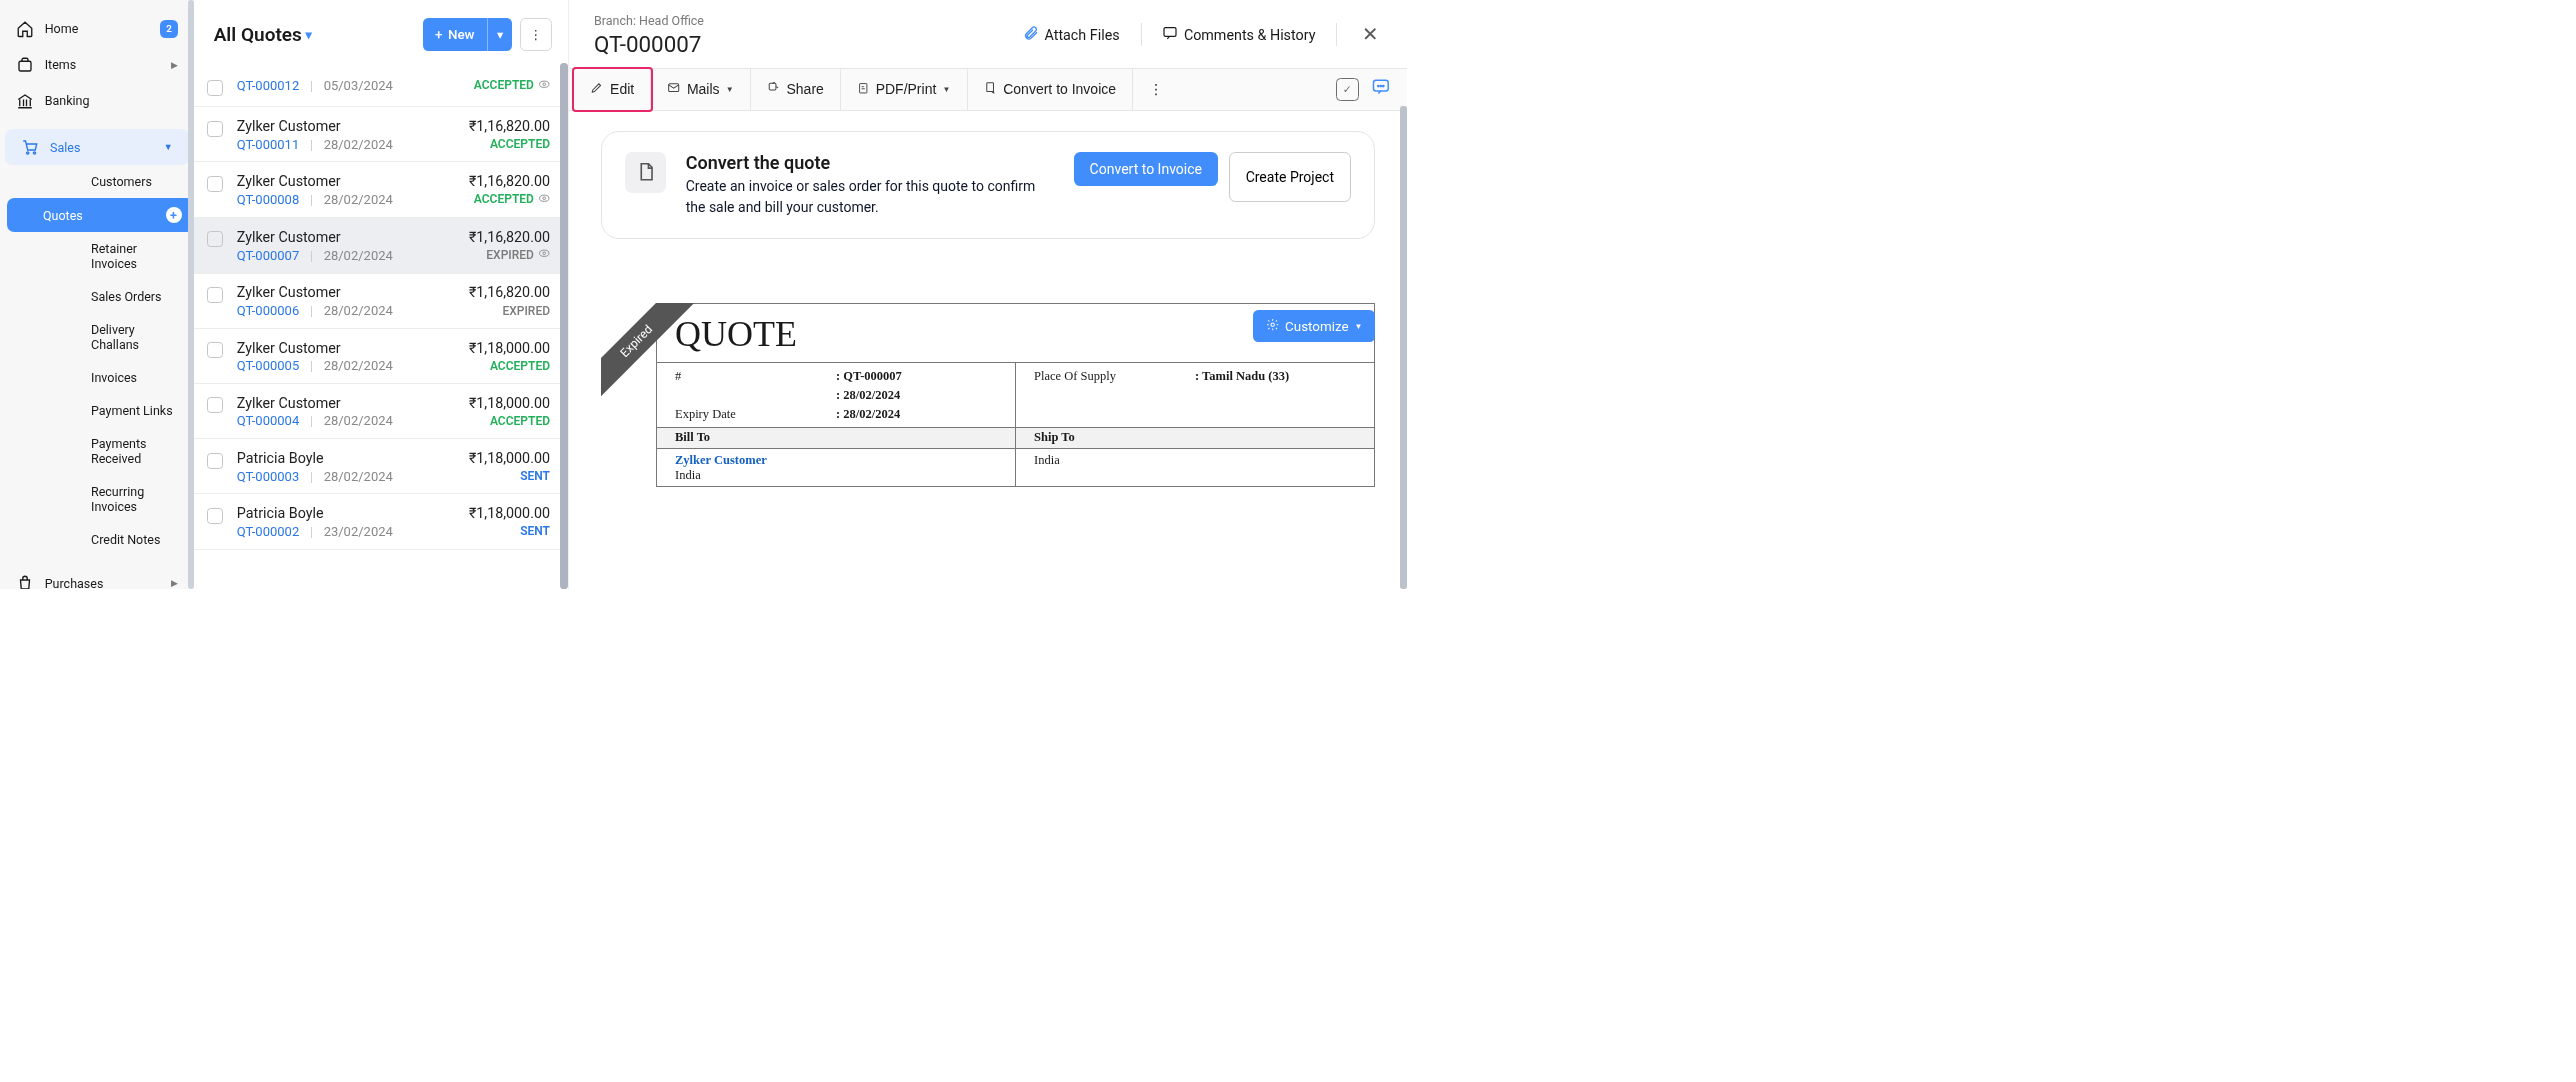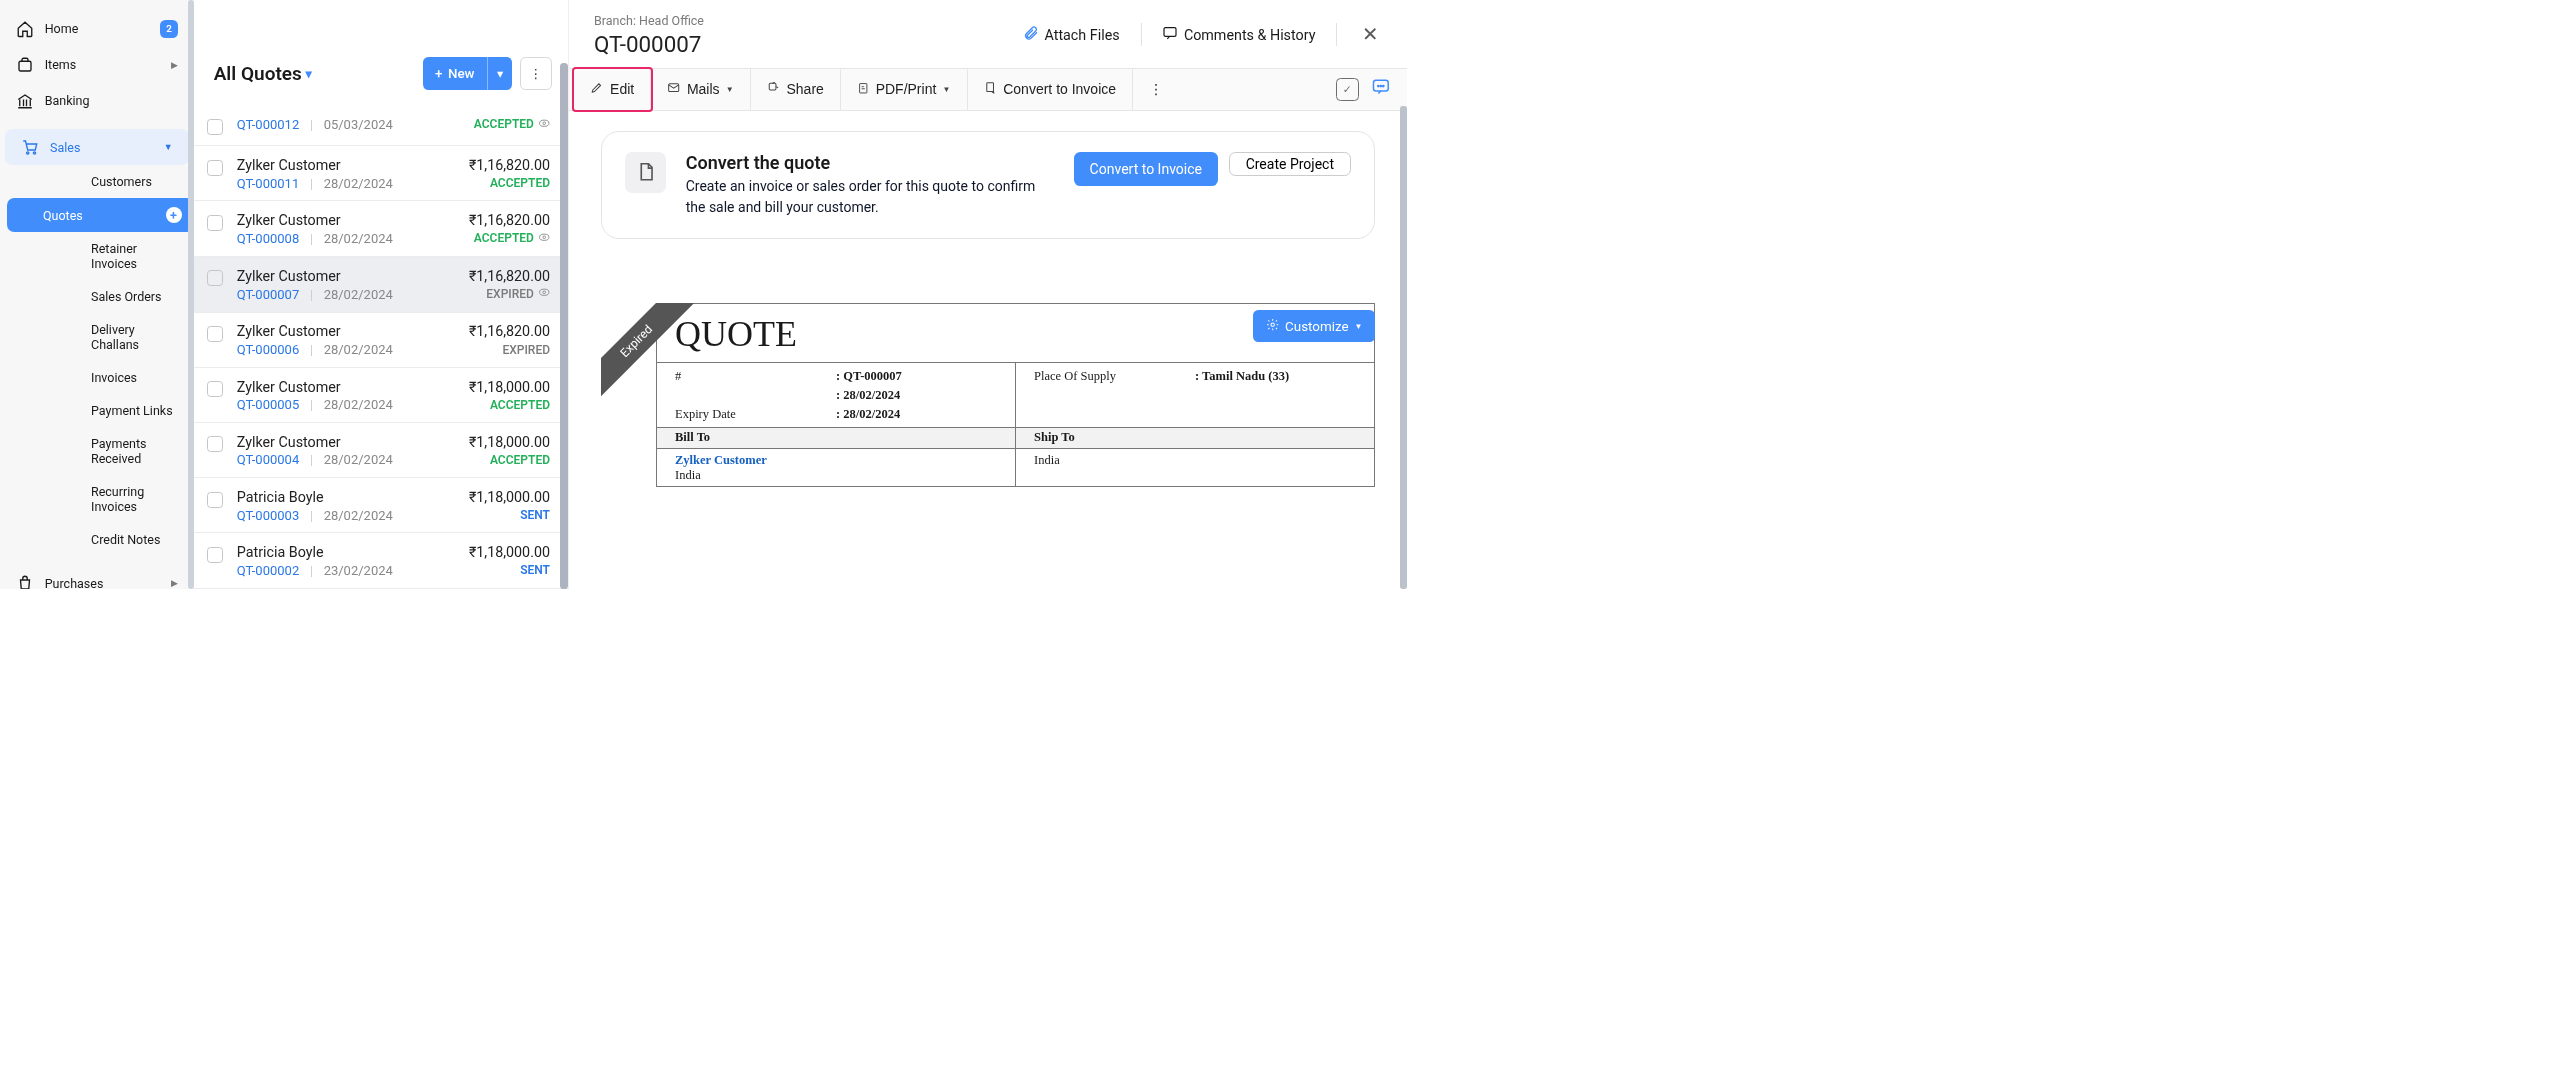--- a/index.html
+++ b/index.html
@@ -39,21 +39,20 @@
   padding-right: 12.5px;
 }
 .plus-badge { background: #fff; color: #408dfb; width: 16px; height: 16px; border-radius: 50%; display: flex; align-items: center; justify-content: center; font-size: 12.5px; font-weight: 600; }
 .vscroll-indicator { position: absolute; right: 0; top: 0; bottom: 0; width: 6.3px; background: #ccd2dc; border-radius: 3.6px; }
 
 
 .list-pane { width: 375px; border-right: 0.9px solid #eee; flex-shrink: 0; display: flex; flex-direction: column; background: #fff; position: relative; }
 .list-header {
   display: flex; align-items: center; justify-content: space-between;
   padding: 18px 16px 16px 19.7px;
-  margin-top: 39px;
 }
 .list-title { font-size: 19px; font-weight: 600; display: flex; align-items: center; gap: 3.6px; cursor: pointer; }
 .list-title-caret { color: #408dfb; font-size: 12.5px; }
 .list-actions { display: flex; gap: 7.2px; }
 .btn { border: none; cursor: pointer; font: inherit; display: inline-flex; align-items: center; gap: 5.4px; border-radius: 5.4px; }
 .btn-new {
   background: #408dfb; color: #fff; padding: 8px 12.5px; font-weight: 500; font-size: 13.4px;
 }
 .btn-caret { background: #408dfb; color: #fff; padding: 8px 9px; border-left: 0.9px solid rgba(255,255,255,0.4); }
 .btn-more { background: #fff; border: 0.9px solid #d7d7d7; padding: 8px 9px; color: #333; }
@@ -106,21 +105,21 @@
 .convert-card {
   border: 0.9px solid #e4e4e4; border-radius: 18px; padding: 19.7px 23px;
   display: flex; align-items: flex-start; gap: 19.7px; background: #fff;
 }
 .convert-icon { width: 41px; height: 41px; background: #f0f0f2; border-radius: 7.2px; display: flex; align-items: center; justify-content: center; font-size: 19.7px; color: #555; flex-shrink: 0; }
 .convert-txt { flex: 1; }
 .convert-title { font-size: 18px; font-weight: 600; margin-bottom: 3.6px; }
 .convert-desc { font-size: 14px; color: #0f172a; line-height: 1.5; }
 .convert-btns { display: flex; gap: 10.7px; align-items: flex-start; }
 .btn-primary { background: #408dfb; color: #fff; padding: 9px 16px; font-size: 14px; border-radius: 6.3px; }
-.btn-outline { background: #fff; border: 0.9px solid #ccc; padding: 3px 16px; font-size: 14px; border-radius: 6.3px; }
+.btn-outline { background: #fff; border: 0.9px solid #ccc; padding: 16px 16px; font-size: 14px; border-radius: 6.3px; }
 
 .viewed-line { display: flex; justify-content: flex-end; color: #408dfb; margin: 29px 0 10.7px; font-size: 14.3px; font-weight: 500; gap: 4.5px; align-items: center; }
 
 .doc-card { position: relative; background: #fff; margin-top: 3.6px; }
 .ribbon {
   position: absolute; top: 0; left: 0; width: 98px; height: 98px; overflow: hidden;
 }
 .ribbon span {
   position: absolute; width: 143px; padding: 6.3px 0; background: #555; color: #fff;
   text-align: center; font-size: 12px; transform: rotate(-45deg); left: -36px; top: 25px;

